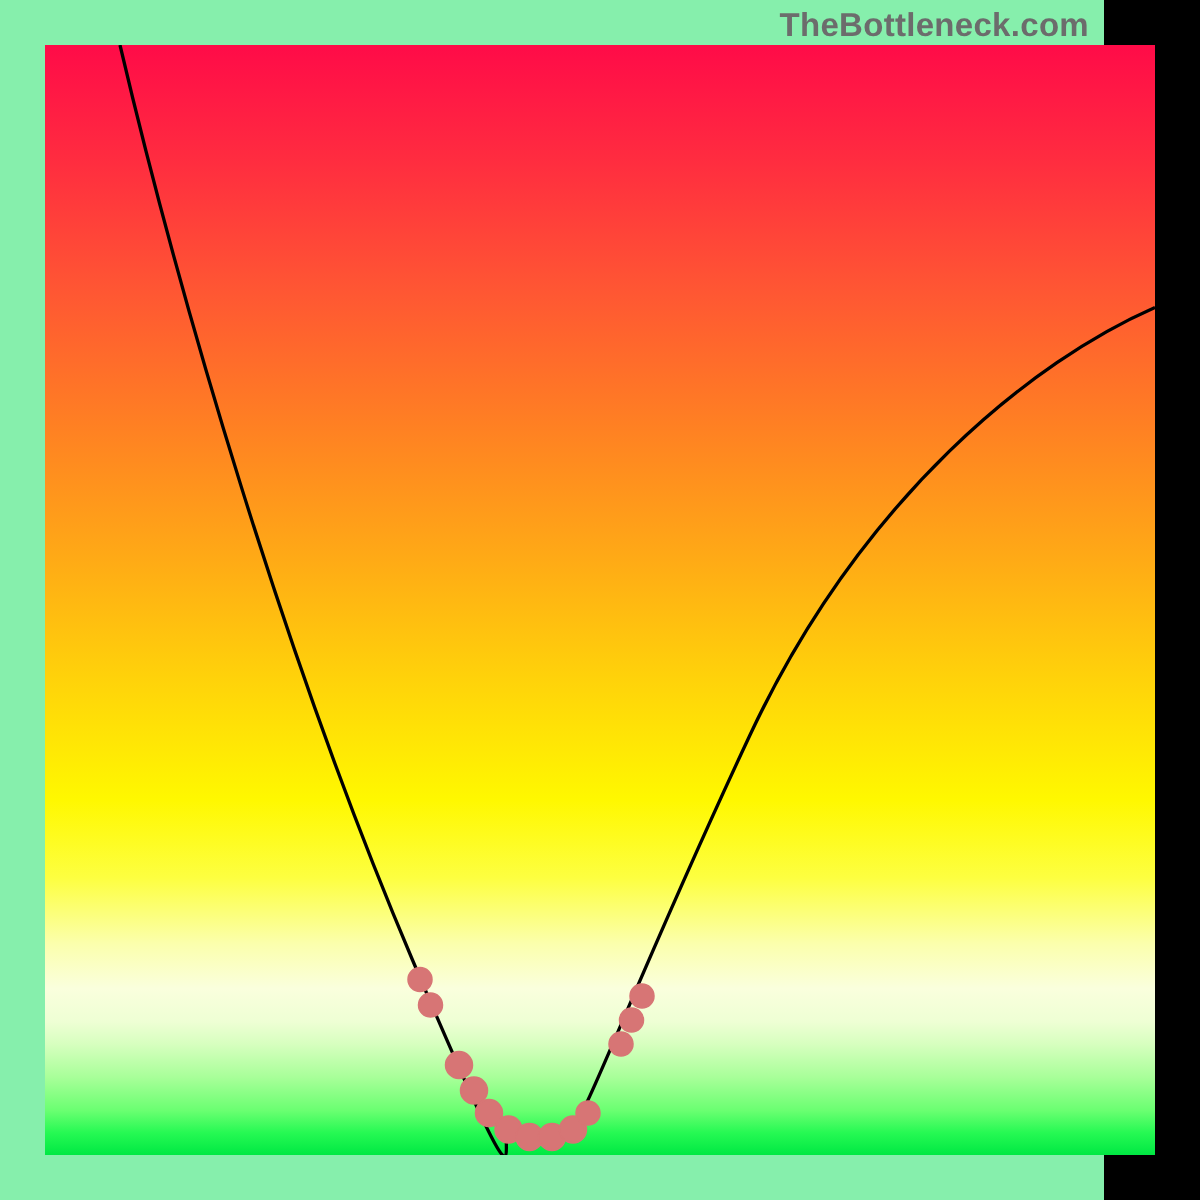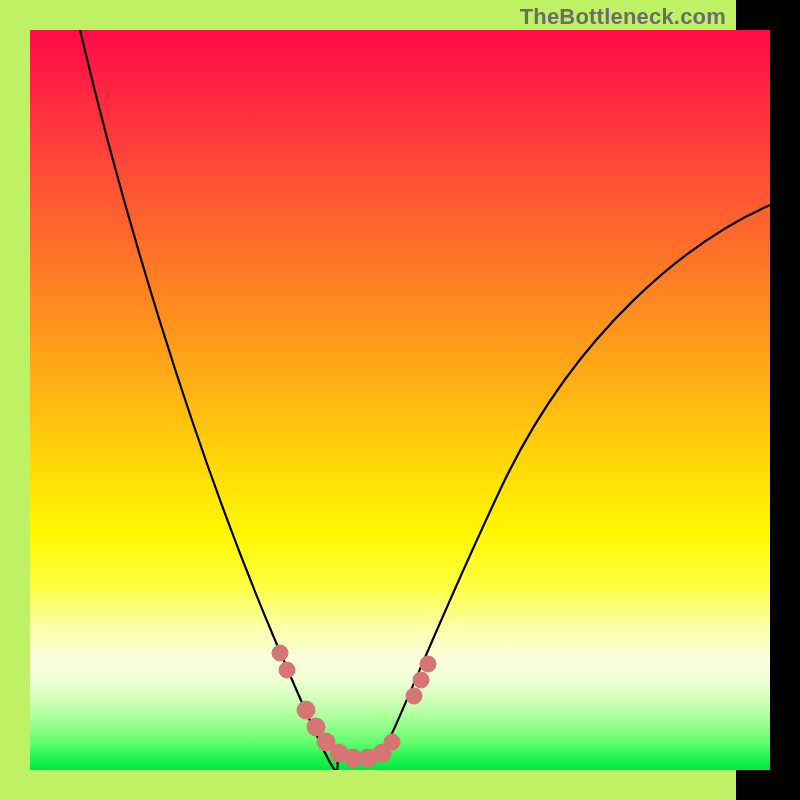--- a/index.html
+++ b/index.html
@@ -1,21 +1,21 @@
 <!DOCTYPE html>
 <html><head>
 <meta charset="utf-8">
 <style>
   * { margin: 0; padding: 0; box-sizing: border-box; }
   html, body { width: 800px; height: 800px; overflow: hidden; background: #000; }
   .frame {
     position: relative;
     width: 736px;
     height: 800px;
-    background: #bef264;
+    background: #86efac;
   }
   .plot-area {
     position: absolute;
     left: 30px;
     top: 30px;
     width: 740px;
     height: 740px;
     background: linear-gradient(
       to bottom,
       #ff0b48 0%,

